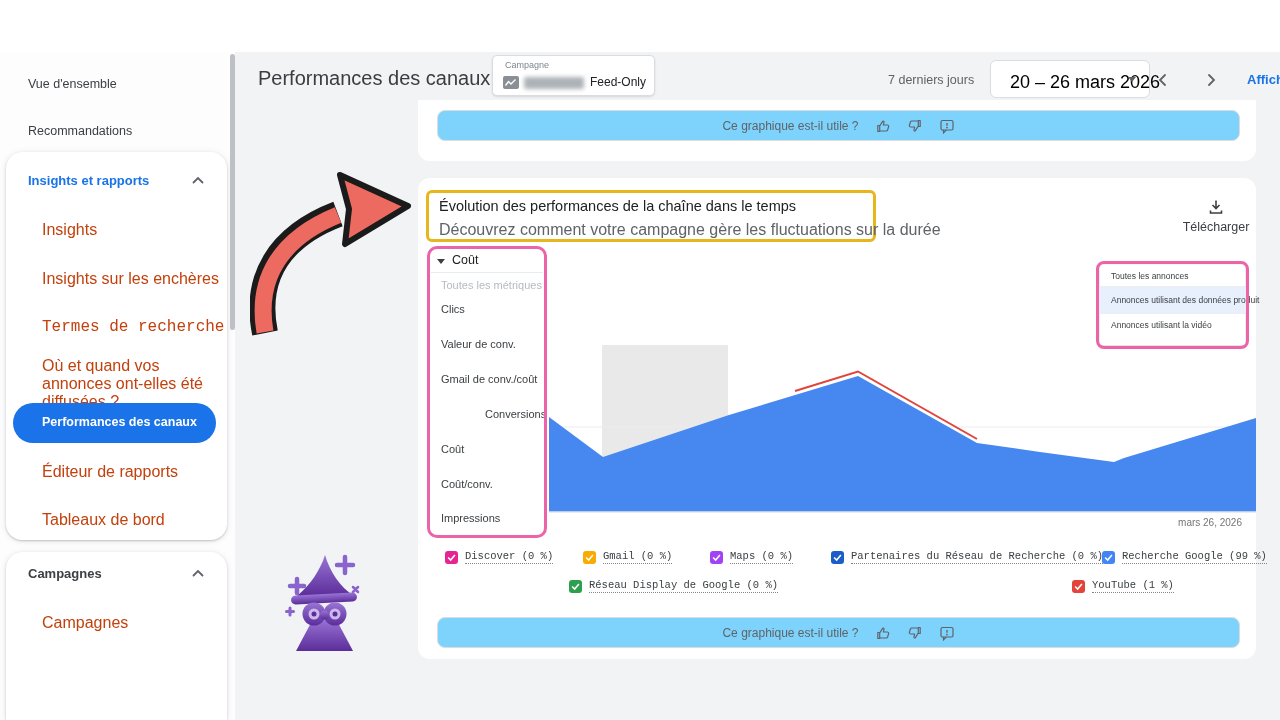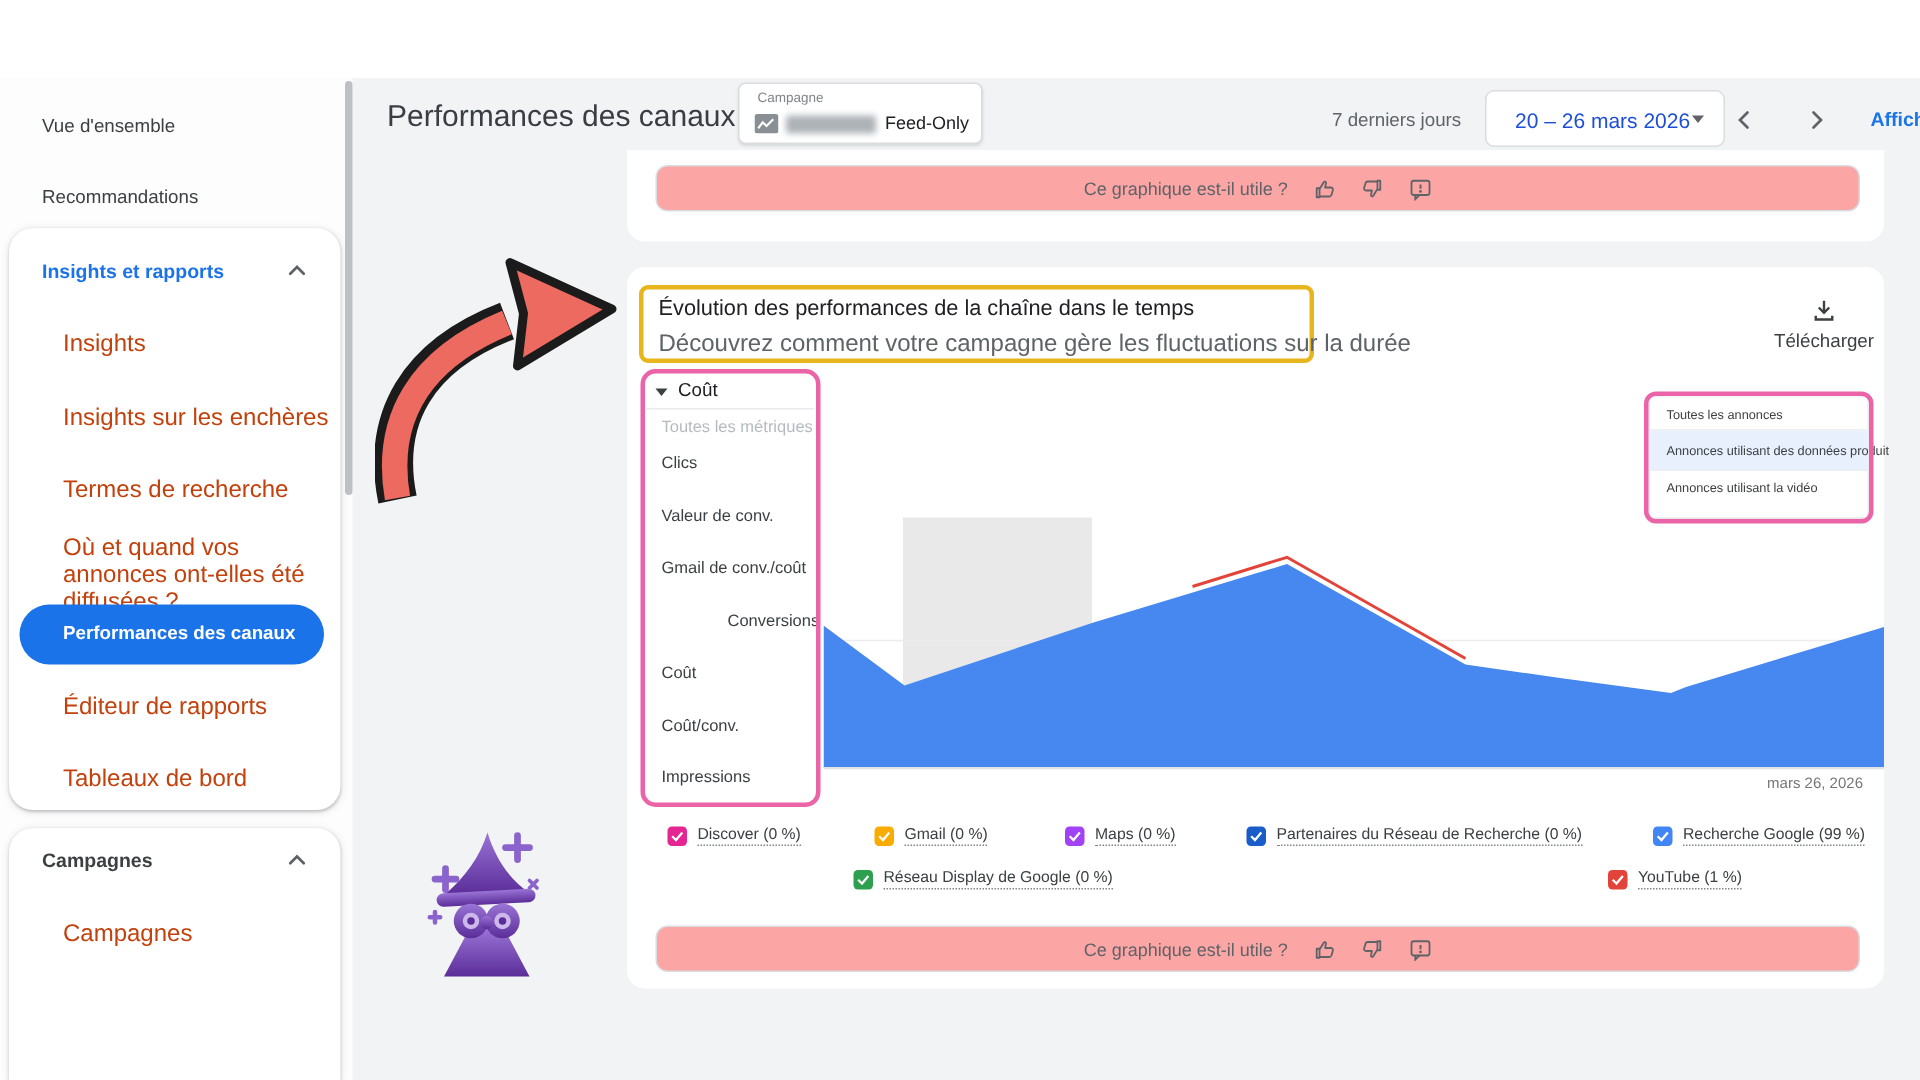--- a/index.html
+++ b/index.html
@@ -23,29 +23,29 @@
   .sb-scroll { left:230px; top:54px; width:5px; height:276px; background:#bdc1c6; border-radius:3px; }
 
   
   .page-title { left:258px; top:67px; font-size:20px; color:#3a3d41; }
   .chip { left:492px; top:55px; width:163px; height:41px; background:#fff; border:1px solid #dadce0; border-radius:5px; box-shadow:0 1px 2px rgba(60,64,67,.15); cursor:pointer; }
   .chip-label { left:505px; top:60px; font-size:9px; color:#80868b; }
   .chip-blur { left:524px; top:77px; width:60px; height:12px; background:#9aa0a6; border-radius:2px; filter:blur(2px); opacity:.8; }
   .chip-value { left:590px; top:75px; font-size:12px; color:#202124; }
   .period-label { left:888px; top:73px; font-size:12.5px; color:#5f6368; }
   .date-box { left:990px; top:60px; width:160px; height:38px; background:#fff; border:1px solid #dadce0; border-radius:6px; cursor:pointer; }
-  .date-text { left:1010px; top:72px; font-size:14px; color:#1d4ed8;text-align:right; }
+  .date-text { left:1010px; top:72px; font-size:18px; color:#000000;text-align:right; }
   .caret-down { width:0; height:0; border-left:4.5px solid transparent; border-right:4.5px solid transparent; border-top:5px solid #5f6368; }
   .nav-chevron { width:24px; height:24px; display:flex; align-items:center; justify-content:center; cursor:pointer; }
   .show-link { left:1247px; top:72px; font-size:13px; font-weight:bold; color:#1a73e8; white-space:nowrap; cursor:pointer; }
 
   
   .top-card { left:418px; top:100px; width:838px; height:61px; background:#fff; border-radius:0 0 12px 12px; }
   .chart-card { left:418px; top:178px; width:838px; height:481px; background:#fff; border-radius:12px; }
-  .feedback-pill { width:803px; height:31px; border:1px solid #dadce0; border-radius:8px; background:#fca5a5; display:flex; align-items:center; justify-content:center; gap:16px; }
+  .feedback-pill { width:803px; height:31px; border:1px solid #dadce0; border-radius:8px; background:#7dd3fc; display:flex; align-items:center; justify-content:center; gap:16px; }
   .feedback-text { font-size:12px; color:#5f6368; }
   .fb-icon { color:#5f6368; cursor:pointer; display:flex; }
 
   
   .yellow-box { left:426px; top:190px; width:450px; height:52px; background:#fff; border:3px solid #e7b61c; border-radius:6px; }
   .chart-title { left:439px; top:198px; font-size:14.5px; color:#202124; }
   .chart-subtitle { left:439px; top:221px; font-size:16px; color:#5f6368; }
   .download-btn { left:1178px; top:198px; width:76px; text-align:center; cursor:pointer; color:#3c4043; }
   .download-label { font-size:12.5px; margin-top:4px; }
 
@@ -63,21 +63,21 @@
   .ads-panel { left:1100px; top:265px; width:145px; height:80px; background:#fff; box-shadow:0 1px 4px rgba(0,0,0,.18); }
   .ads-row { height:22px; display:flex; align-items:center; padding-left:11px; font-size:8.5px; color:#3c4043; border-bottom:1px solid #eceef0; cursor:pointer; white-space:nowrap; }
   .ads-row.selected { background:#e8f0fe; height:27px; }
   .ads-row:last-child { border-bottom:none; }
 
   .chart-svg { left:549px; top:338px; }
   .x-label { left:1150px; top:517px; width:92px; text-align:right; font-size:10px; color:#757575; }
 
   .legend-item { display:flex; align-items:center; gap:7px; cursor:pointer; }
   .legend-box { width:13px; height:13px; border-radius:3px; display:flex; align-items:center; justify-content:center; flex:none; }
-  .legend-label { font-size:10.5px; color:#3c4043; border-bottom:1px dotted #80868b; padding-bottom:1px; white-space:nowrap; }
+  .legend-label { font-size:10.5px; color:#3c4043; border-bottom:1px dotted #80868b; padding-bottom:1px; white-space:nowrap;font-family:Liberation Mono, monospace; }
 
   svg { display:block; }
 </style>
 </head>
 <body>
 
 <div class="abs top-strip"></div>
 <div class="abs content-bg"></div>
 
 <div class="abs sidebar-bg"></div>
@@ -87,21 +87,21 @@
 
 <div class="abs sb-card" style="left:6px;top:152px;width:221px;height:388px;"></div>
 <div class="abs sb-sec-label" style="left:28px;top:173px;">Insights et rapports</div>
 <div class="abs" style="left:192px;top:176px;">
   <svg width="12" height="8" viewBox="0 0 12 8">
       <path d="M1.5 6.5 L6 2 L10.5 6.5" fill="none" stroke="#5f6368" stroke-width="1.8" stroke-linecap="round"></path>
     </svg>
 </div>
 <div class="abs sb-sub" style="left:42px;top:221px;">Insights</div>
 <div class="abs sb-sub" style="left:42px;top:270px;">Insights sur les enchères</div>
-<div class="abs sb-sub" style="left:42px;top:318px;">Termes de recherche</div>
+<div class="abs sb-sub" style="left:42px;top:318px;font-family:Liberation Mono, monospace;">Termes de recherche</div>
 <div class="abs sb-sub" style="left:42px;top:357px;width:172px;line-height:18px;">Où et quand vos annonces ont-elles été diffusées ?</div>
 <div class="abs sb-pill"></div>
 <div class="abs sb-pill-label">Performances des canaux</div>
 <div class="abs sb-sub" style="left:42px;top:463px;">Éditeur de rapports</div>
 <div class="abs sb-sub" style="left:42px;top:511px;">Tableaux de bord</div>
 
 <div class="abs sb-card" style="left:6px;top:552px;width:221px;height:168px;border-radius:16px 16px 0 0;"></div>
 <div class="abs sb-sec-label2" style="left:28px;top:566px;">Campagnes</div>
 <div class="abs" style="left:192px;top:569px;">
   <svg width="12" height="8" viewBox="0 0 12 8">

